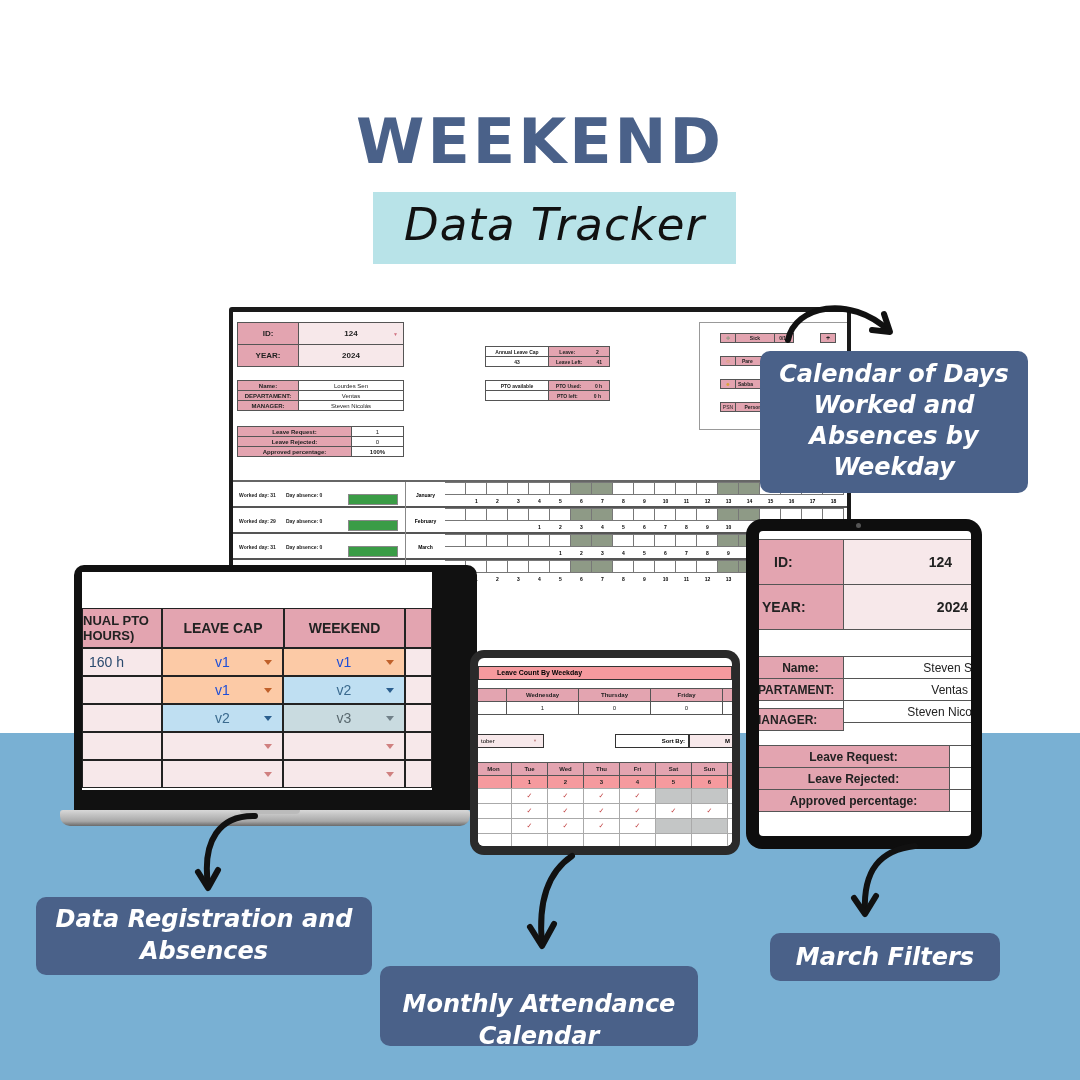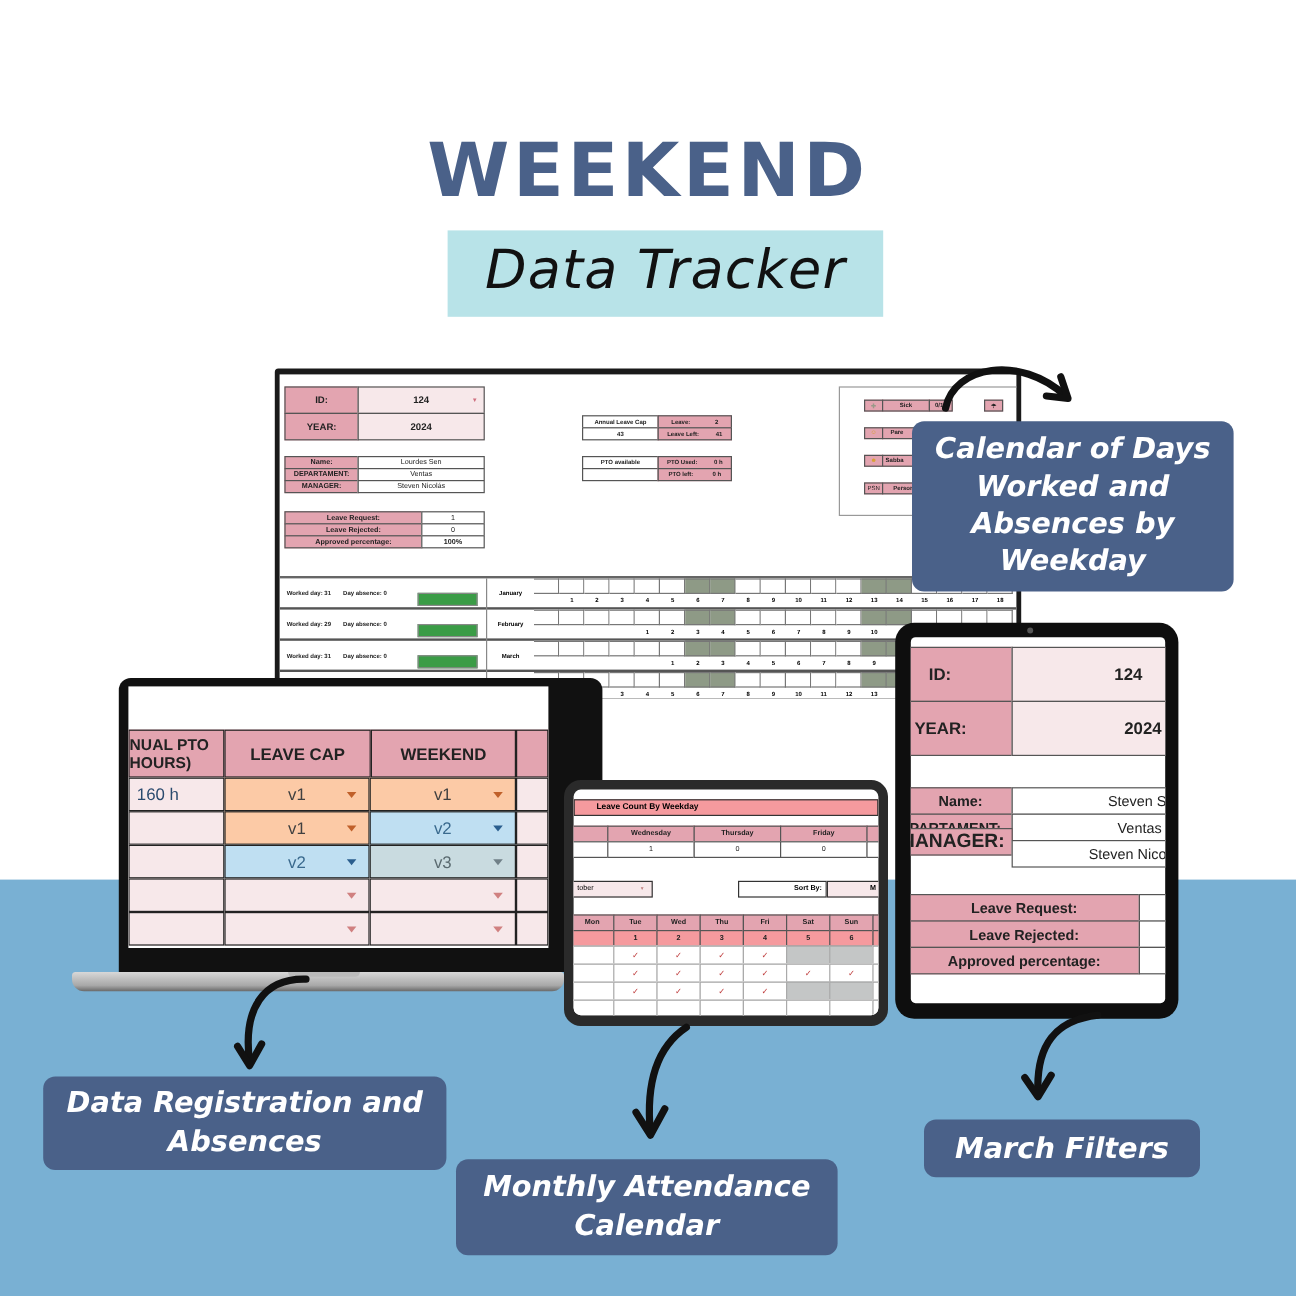--- a/index.html
+++ b/index.html
@@ -28,32 +28,32 @@
   .cal-left { position: absolute; left: 6px; top: 0; width: 164px; height: 26px; font-size: 5px; font-weight: bold; display: flex; align-items: center; gap: 10px; color:#222; }
   .green-bar { position: absolute; left: 115px; top: 12px; width: 50px; height: 11px; background: #3a9c46; border: 1px solid #888; }
   .month-label { position: absolute; left: 172px; top: 0; width: 40px; height: 26px; font-size: 5px; font-weight: bold; display:flex; align-items:center; justify-content:center; border-left: 1px solid #888; }
   .day-grid { position: absolute; left: 212px; top: 0; height: 13px; display: flex; }
   .day-grid div { width: 21px; height: 13px; border: 1px solid #777; border-left: none; background: #fff; }
   .day-grid div.we { background: #8e9a86; }
   .day-nums { position: absolute; left: 212px; top: 13px; height: 12px; display: flex; }
   .day-nums div { width: 21px; text-align: center; font-size: 5px; font-weight: bold; line-height: 12px; }
 
   
-  .laptop { position: absolute; left: 99px; top: 565px; width: 403px; height: 245px; background: #111; border-radius: 10px 10px 0 0; }
+  .laptop { position: absolute; left: 74px; top: 565px; width: 403px; height: 245px; background: #111; border-radius: 10px 10px 0 0; }
   .laptop-screen { position: absolute; left: 8px; top: 7px; width: 350px; height: 218px; background: #fff; overflow: hidden; }
   .laptop-base { position: absolute; left: 60px; top: 810px; width: 410px; height: 16px; background: linear-gradient(180deg,#d8d8d8,#a8a8a8 70%,#6a6a6a); border-radius: 3px 3px 10px 10px; }
   .laptop-notch { position: absolute; left: 240px; top: 810px; width: 60px; height: 4px; background: #bbb; border-radius: 0 0 4px 4px; }
   .lt-table { position: absolute; left: 0; top: 36px; width: 350px; }
   .lt-row { display: flex; height: 28px; }
   .lt-head { height: 40px; }
   .lt-cell { border: 1px solid #222; position: relative; display: flex; align-items: center; justify-content: center; font-size: 14px; }
   .lt-head .lt-cell { background: #e3a4b0; font-weight: bold; font-size: 14px; color: #222; }
   .c0 { width: 80px; } .c1 { width: 121px; } .c2 { width: 122px; } .c3 { width: 27px; }
   .arrow-tri { position: absolute; right: 10px; top: 50%; margin-top: -2px; width: 0; height: 0; border-left: 4px solid transparent; border-right: 4px solid transparent; border-top: 5px solid #c0602a; }
-  .v-orange { background: #fccaa6; color: #404040; }
+  .v-orange { background: #fccaa6; color: #1d4ed8; }
   .v-blue { background: #bfdff2; color: #3a6a8e; }
   .v-grey { background: #c9dbe0; color: #5a6a70; }
   .v-empty { background: #f7e8ea; }
 
   
   .tablet-s { position: absolute; left: 470px; top: 650px; width: 270px; height: 205px; background: #2a2a2a; border-radius: 14px; }
   .tablet-s-screen { position: absolute; left: 8px; top: 8px; width: 254px; height: 188px; background: #fff; border-radius: 6px; overflow: hidden; }
 
   
   .tablet-b { position: absolute; left: 746px; top: 519px; width: 236px; height: 330px; background: #0e0e0e; border-radius: 16px; }
@@ -496,21 +496,21 @@
   <div class="tablet-b-screen">
     <div class="cell pink" style="left:-2px;top:8px;width:87px;height:46px;font-size:14px;justify-content:flex-start;padding-left:16px;">ID:</div>
     <div class="cell lightpink" style="left:84px;top:8px;width:130px;height:46px;font-size:14px;justify-content:flex-end;padding-right:20px;">124</div>
     <div class="cell pink" style="left:-2px;top:53px;width:87px;height:46px;font-size:14px;justify-content:flex-start;padding-left:4px;">YEAR:</div>
     <div class="cell lightpink" style="left:84px;top:53px;width:130px;height:46px;font-size:14px;justify-content:flex-end;padding-right:4px;">2024</div>
 
     <div class="cell pink" style="left:-2px;top:125px;width:87px;height:23px;font-size:12px;">Name:</div>
     <div class="cell white" style="left:84px;top:125px;width:130px;height:23px;font-size:12px;font-weight:normal;justify-content:flex-end;">Steven S</div>
     <div class="cell pink" style="left:-2px;top:147px;width:87px;height:23px;font-size:12px;justify-content:flex-start;">PARTAMENT:</div>
     <div class="cell white" style="left:84px;top:147px;width:130px;height:23px;font-size:12px;font-weight:normal;justify-content:flex-end;padding-right:4px;">Ventas</div>
-    <div class="cell pink" style="left:-2px;top:159px;width:87px;height:23px;font-size:16px;justify-content:flex-start;">IANAGER:</div>
+    <div class="cell pink" style="left:-2px;top:177px;width:87px;height:23px;font-size:12px;justify-content:flex-start;">IANAGER:</div>
     <div class="cell white" style="left:84px;top:169px;width:130px;height:23px;font-size:12px;font-weight:normal;justify-content:flex-end;">Steven Nico</div>
 
     <div class="cell pink" style="left:-2px;top:214px;width:193px;height:23px;font-size:12px;">Leave Request:</div>
     <div class="cell white" style="left:190px;top:214px;width:24px;height:23px;"></div>
     <div class="cell pink" style="left:-2px;top:236px;width:193px;height:23px;font-size:12px;">Leave Rejected:</div>
     <div class="cell white" style="left:190px;top:236px;width:24px;height:23px;"></div>
     <div class="cell pink" style="left:-2px;top:258px;width:193px;height:23px;font-size:12px;">Approved percentage:</div>
     <div class="cell white" style="left:190px;top:258px;width:24px;height:23px;"></div>
   </div>
 </div>
@@ -527,14 +527,14 @@
   <path d="M52 4 C 28 20, 18 50, 22 92" stroke="#111" stroke-width="6" fill="none" stroke-linecap="round"></path>
   <path d="M10 75 L 22 94 L 34 72" stroke="#111" stroke-width="6" fill="none" stroke-linecap="round" stroke-linejoin="round"></path>
 </svg>
 <svg class="arrow-svg" style="left:845px;top:840px;" width="80" height="80">
   <path d="M70 6 C 35 10, 18 30, 20 72" stroke="#111" stroke-width="6" fill="none" stroke-linecap="round"></path>
   <path d="M9 58 L 20 74 L 31 56" stroke="#111" stroke-width="6" fill="none" stroke-linecap="round" stroke-linejoin="round"></path>
 </svg>
 
 <div class="callout" style="left:760px;top:351px;width:268px;height:142px;font-size:24px;line-height:31px;padding-top:8px;">Calendar of Days Worked and Absences by Weekday</div>
 <div class="callout" style="left:36px;top:897px;width:336px;height:78px;font-size:24px;line-height:32px;padding-top:6px;">Data Registration and Absences</div>
-<div class="callout" style="left:380px;top:966px;width:318px;height:80px;font-size:24px;line-height:32px;padding-top:7px;">Monthly Attendance Calendar</div>
+<div class="callout" style="left:380px;top:966px;width:318px;height:80px;font-size:24px;line-height:32px;padding-top:22px;">Monthly Attendance Calendar</div>
 <div class="callout" style="left:770px;top:933px;width:230px;height:48px;font-size:24px;line-height:48px;">March Filters</div>
 
 </body></html>

